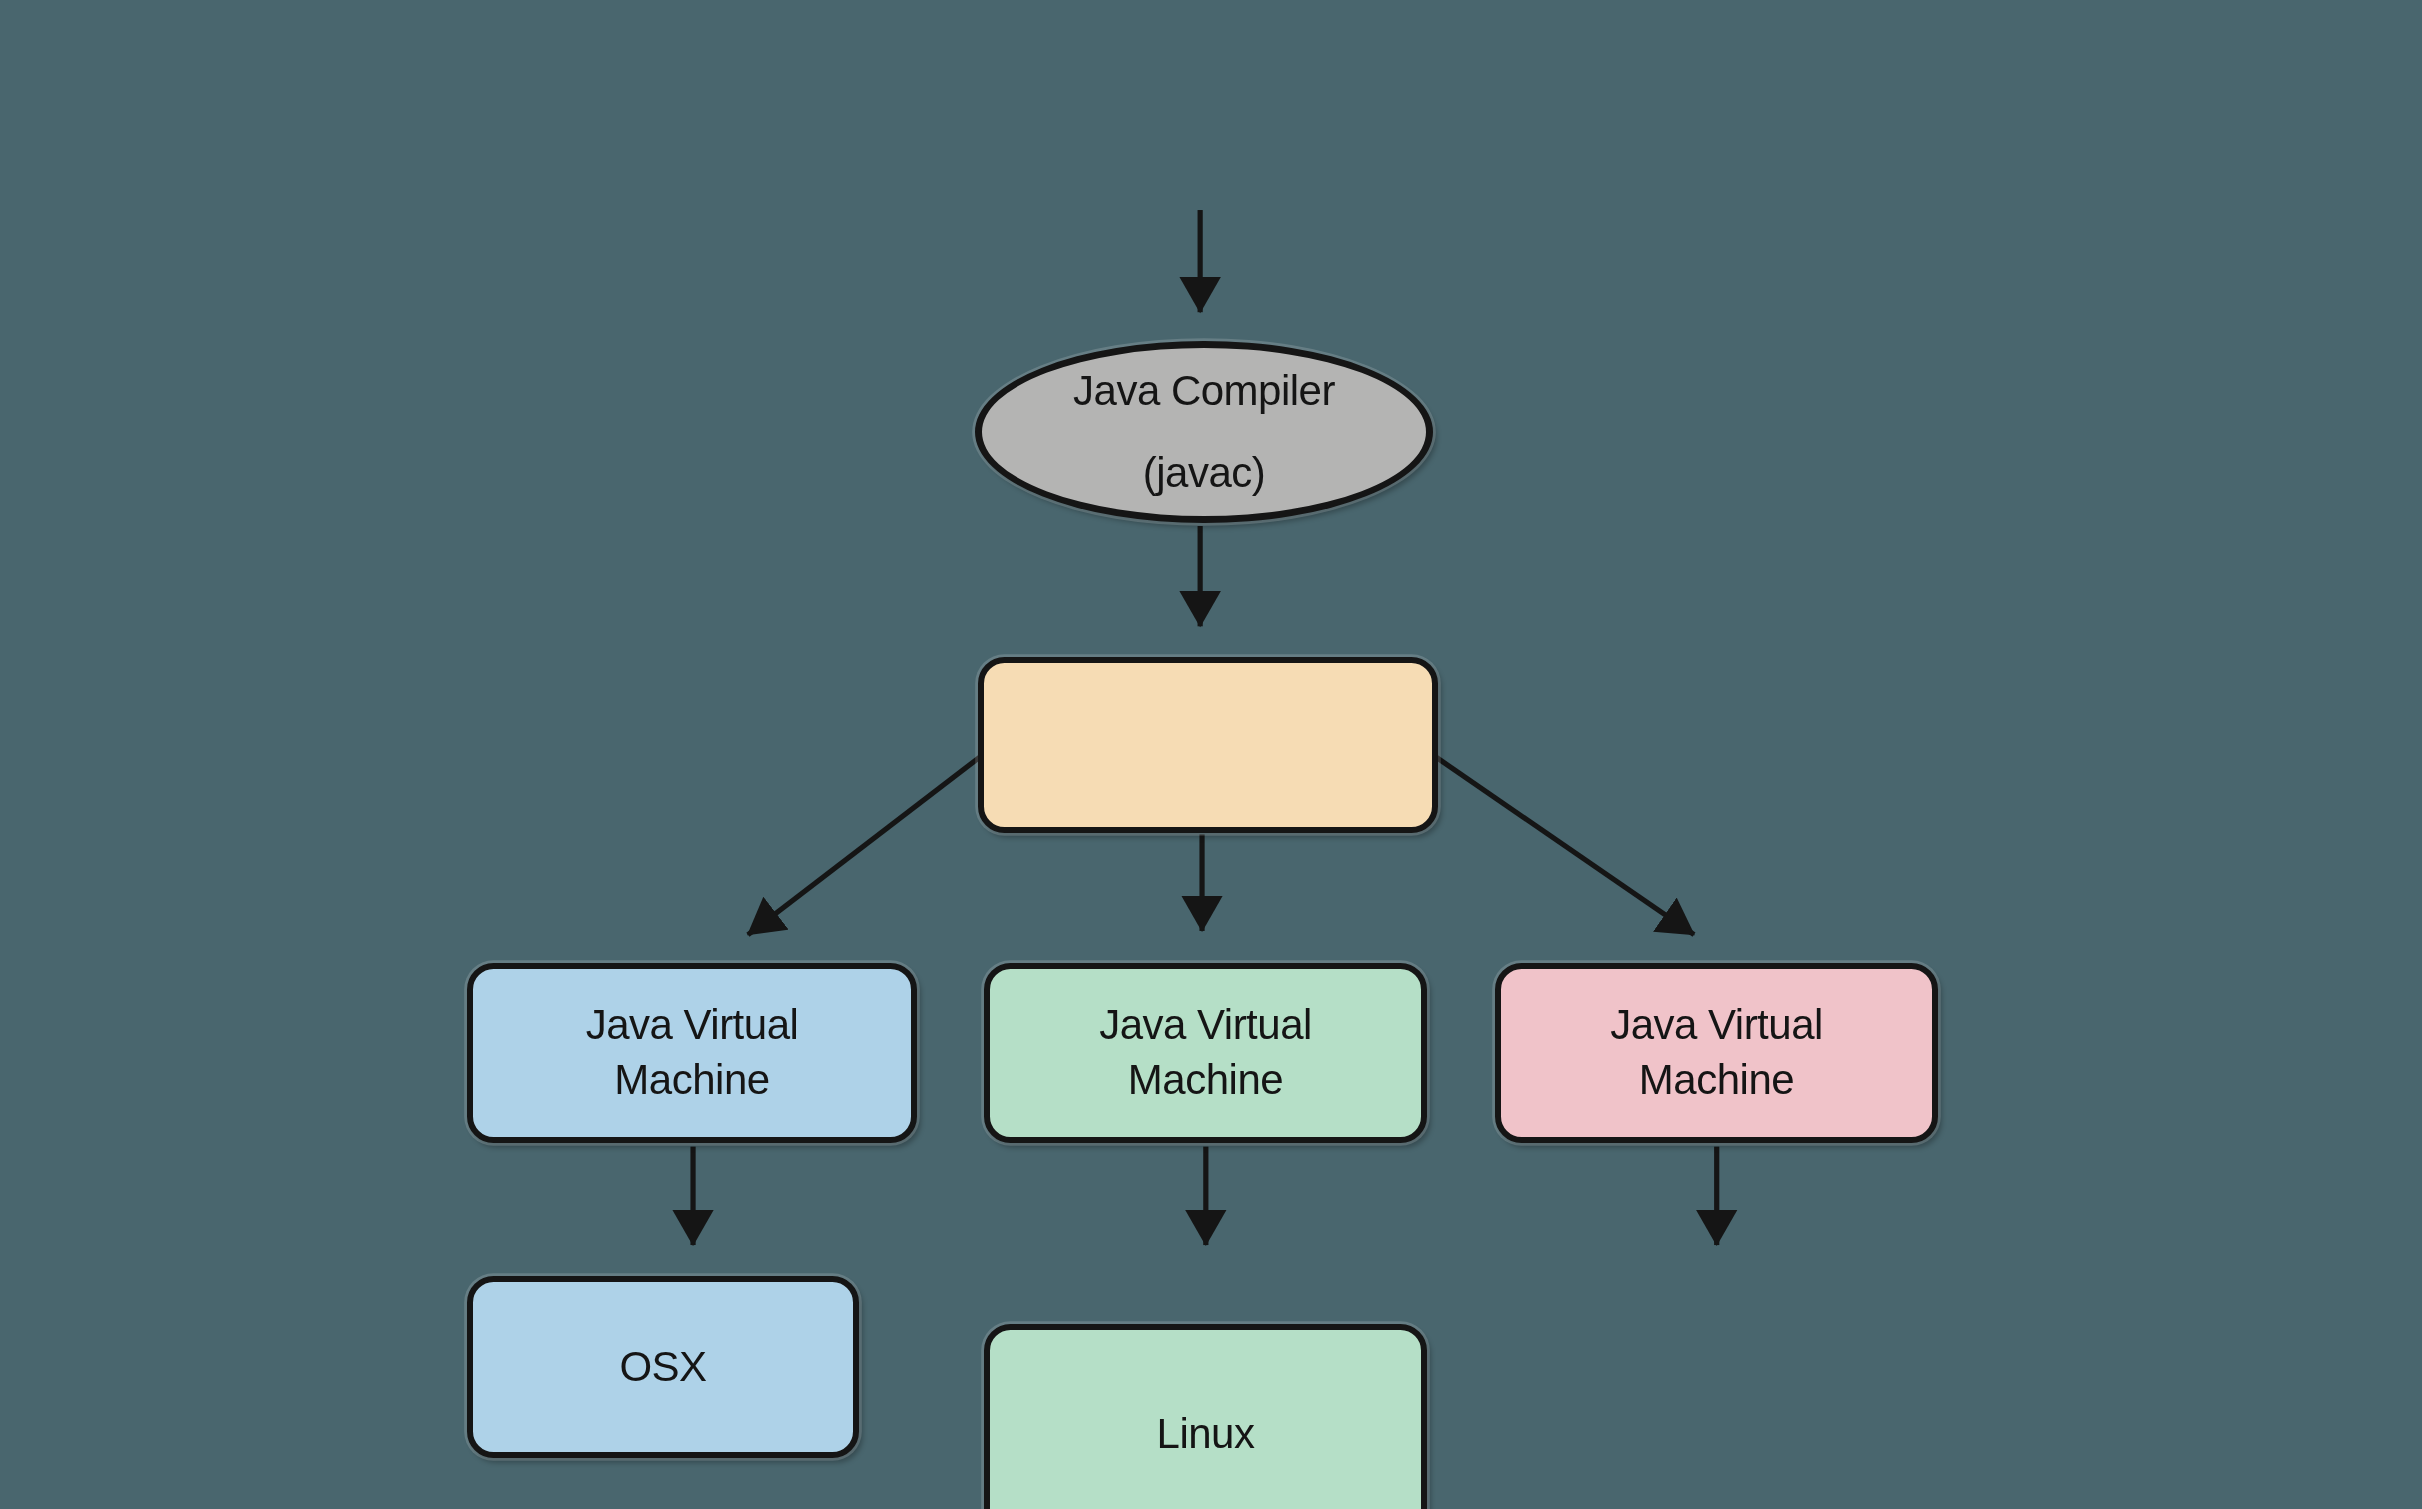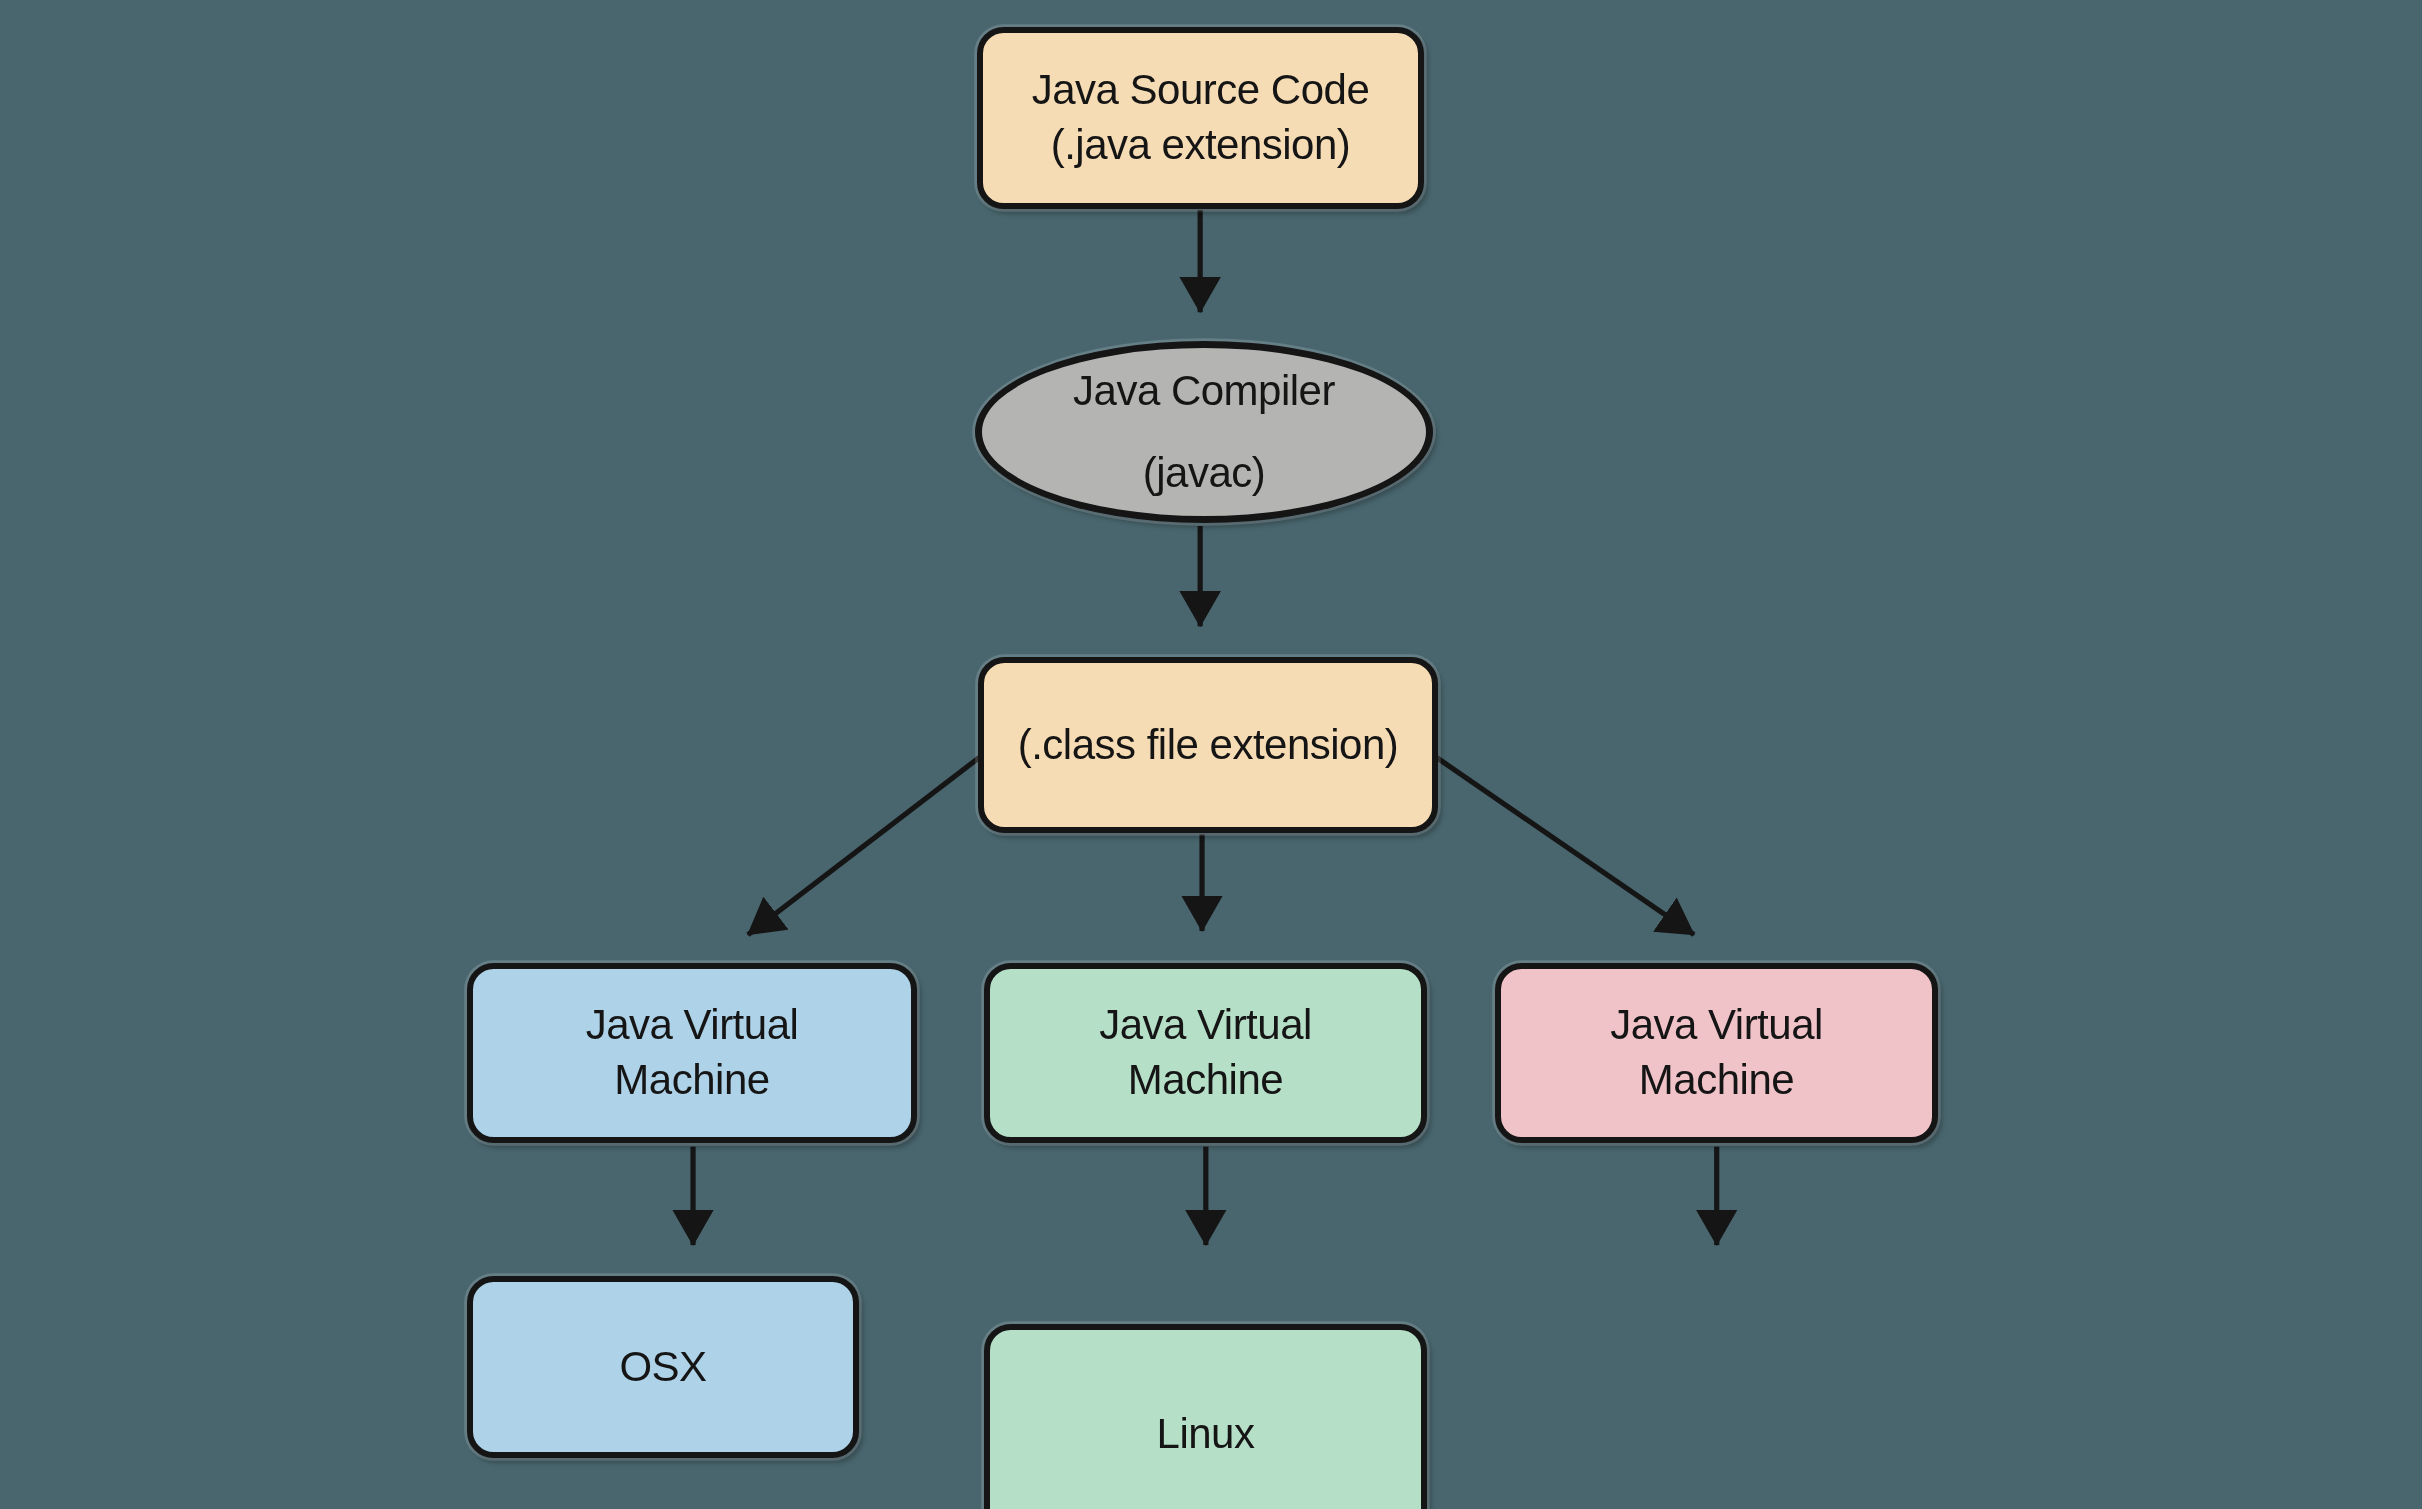--- a/index.html
+++ b/index.html
@@ -67,32 +67,27 @@
     <line x1="1268" y1="222" x2="1268" y2="330" stroke="#151515" stroke-width="5.5" marker-end="url(#ah)"></line>
     <line x1="1268" y1="556" x2="1268" y2="662" stroke="#151515" stroke-width="5.5" marker-end="url(#ah)"></line>
     <line x1="1038" y1="798" x2="790" y2="988" stroke="#151515" stroke-width="5.5" marker-end="url(#ah)"></line>
     <line x1="1270" y1="882" x2="1270" y2="984" stroke="#151515" stroke-width="5.5" marker-end="url(#ah)"></line>
     <line x1="1514" y1="798" x2="1790" y2="988" stroke="#151515" stroke-width="5.5" marker-end="url(#ah)"></line>
     <line x1="732" y1="1212" x2="732" y2="1316" stroke="#151515" stroke-width="5.5" marker-end="url(#ah)"></line>
     <line x1="1274" y1="1212" x2="1274" y2="1316" stroke="#151515" stroke-width="5.5" marker-end="url(#ah)"></line>
     <line x1="1814" y1="1212" x2="1814" y2="1316" stroke="#151515" stroke-width="5.5" marker-end="url(#ah)"></line>
   </svg>
 
-  <div class="node rect" id="n-source" style="background-color: rgb(246, 220, 180);">
-    <span class="line">Java Source Code</span>
-    <span class="line">(.java extension)</span>
-  </div>
 
   <div class="node ellipse" id="n-compiler" style="background-color: rgb(180, 180, 179);">
     <span class="line">Java Compiler</span>
     <span class="line">(javac)</span>
   </div>
 
   <div class="node rect" id="n-bytecode" style="background-color: rgb(246, 220, 180);">
-    <span class="line">(.class file extension)</span>
   </div>
 
   <div class="node rect" id="n-jvm-osx" style="background-color: rgb(174, 210, 232);">
     <span class="line">Java Virtual</span>
     <span class="line">Machine</span>
   </div>
 
   <div class="node rect" id="n-jvm-linux" style="background-color: rgb(181, 223, 199);">
     <span class="line">Java Virtual</span>
     <span class="line">Machine</span>

